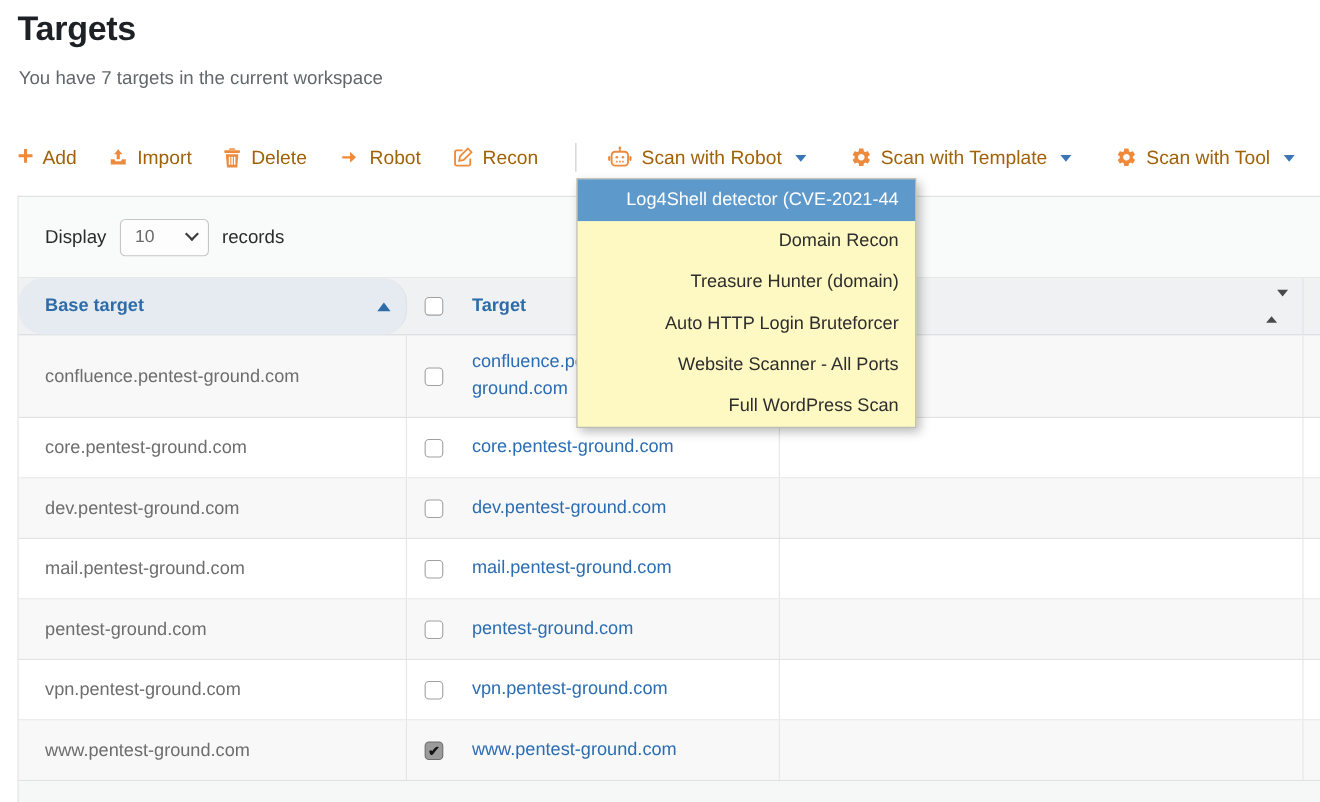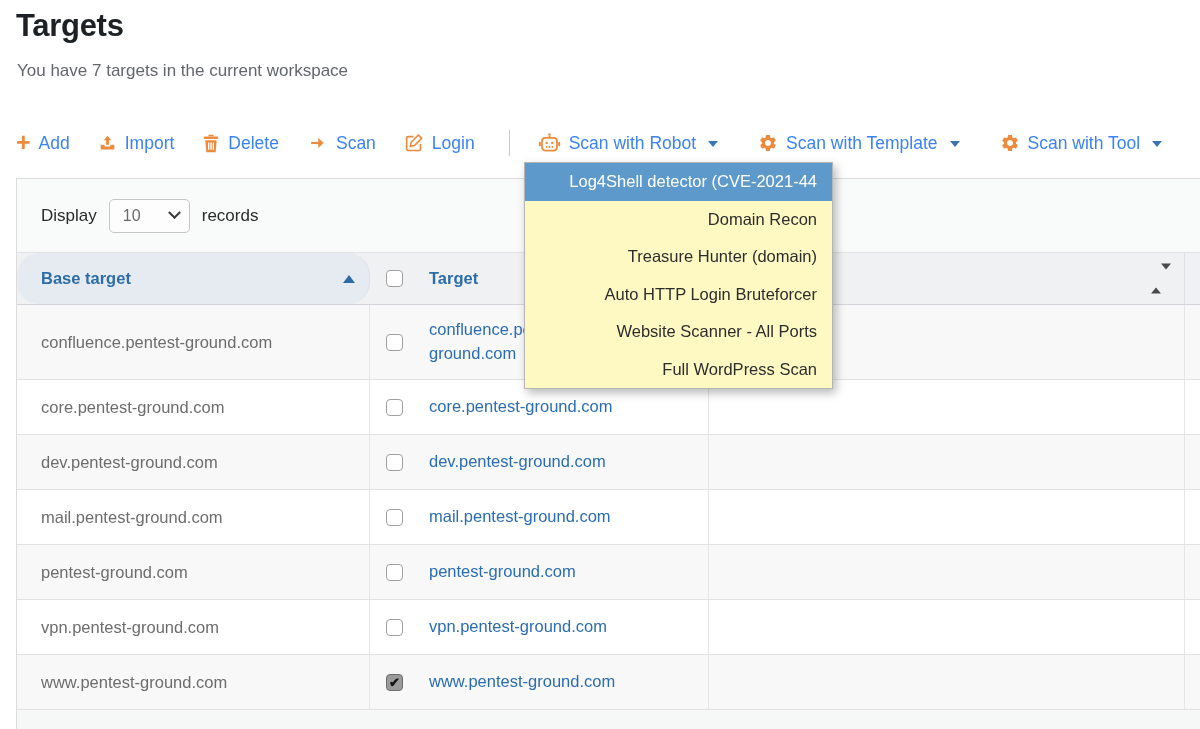--- a/index.html
+++ b/index.html
@@ -8,21 +8,21 @@
 
   
   .page-title { position:absolute; left:16px; top:8px; font-size:31px; font-weight:700;
                 color:#1d2025; letter-spacing:-0.3px; }
   .page-subtitle { position:absolute; left:17px; top:61px; font-size:17px; color:#63666b; }
 
   
   .toolbar { position:absolute; left:16px; top:129px; display:flex; align-items:center; height:28px; }
   .tb-btn { display:flex; align-items:center; gap:8px; cursor:pointer; margin-right:28px;
             font-size:17.5px; color:#3a76b6; white-space:nowrap; }
-  .tb-btn .lbl { color:#3b82f6; }
+  .tb-btn .lbl { color:#a16207; }
   .tb-sep { width:1px; height:26px; background:#c9c9c9; margin:0 16px 0 6px; }
   .scan-btn { margin-left:12px; }
   .plus-glyph { color:#ee8a3c; font-size:25px; font-weight:700; line-height:20px; margin-top:-2px; }
   .caret-down { width:0; height:0; border-left:5px solid transparent; border-right:5px solid transparent;
                 border-top:6px solid #3a76b6; margin-left:4px; margin-top:2px; }
   .icon-svg { display:block; }
 
   
   .robot-menu { position:absolute; left:524px; top:162px; width:309px; background:#fef9c3;
                 border:1px solid #b5b5b5; box-shadow:3px 4px 9px rgba(0,0,0,0.28); z-index:50;text-align:right; }
@@ -114,30 +114,30 @@
     </span>
     <span class="lbl">Delete</span>
   </div>
   <div class="tb-btn">
     <span>
       <svg class="icon-svg" width="21" height="18" viewBox="0 0 24 24">
         <path d="M3.5 10.6h11v2.8h-11z" fill="#ee8a3c"></path>
         <path d="M13 5.4L20.2 12 13 18.6z" fill="#ee8a3c"></path>
       </svg>
     </span>
-    <span class="lbl">Scan</span>
+    <span class="lbl">Robot</span>
   </div>
   <div class="tb-btn">
     <span>
       <svg class="icon-svg" width="20" height="20" viewBox="0 0 24 24" fill="none" stroke="#ee8a3c" stroke-width="2">
         <path d="M19.8 13.2v6a1.8 1.8 0 0 1-1.8 1.8H5a1.8 1.8 0 0 1-1.8-1.8V6.2A1.8 1.8 0 0 1 5 4.4h6.4"></path>
         <path d="M17.2 2.4l4 4-8.5 8.5-5 1 1-5z" stroke-width="1.9"></path>
       </svg>
     </span>
-    <span class="lbl">Login</span>
+    <span class="lbl">Recon</span>
   </div>
 
   <div class="tb-sep"></div>
 
   <div class="tb-btn scan-btn">
     <span>
       <svg class="icon-svg" width="23" height="23" viewBox="0 0 24 24" fill="none" stroke="#ee8a3c" stroke-width="1.8">
         <circle cx="12" cy="2.6" r="1.3" fill="#ee8a3c" stroke="none"></circle>
         <line x1="12" y1="3.9" x2="12" y2="6.2"></line>
         <rect x="4.2" y="6.2" width="15.6" height="13.2" rx="3.4"></rect>

